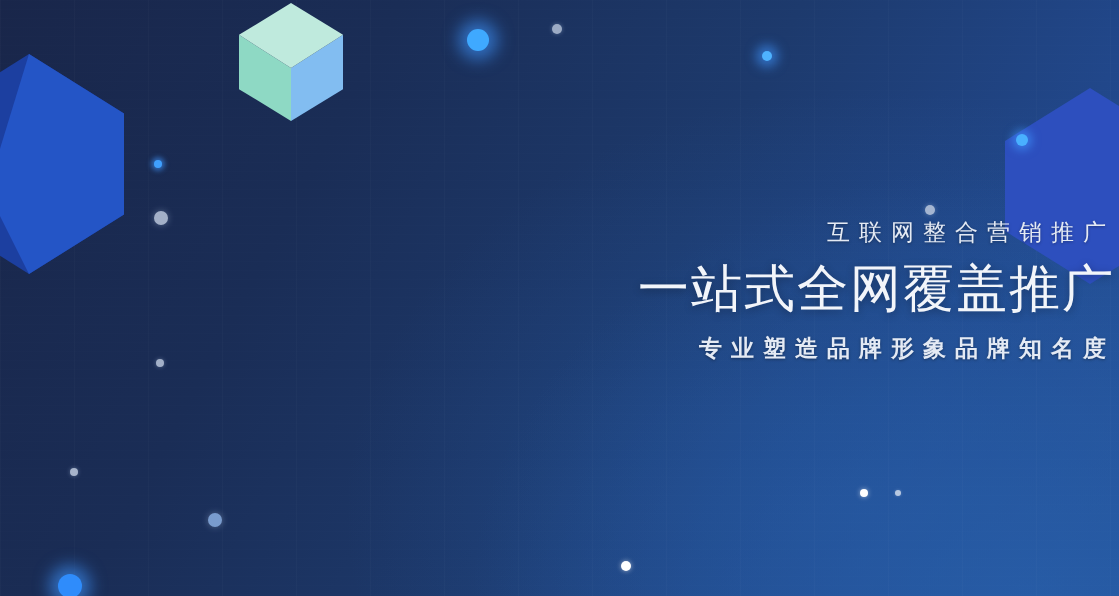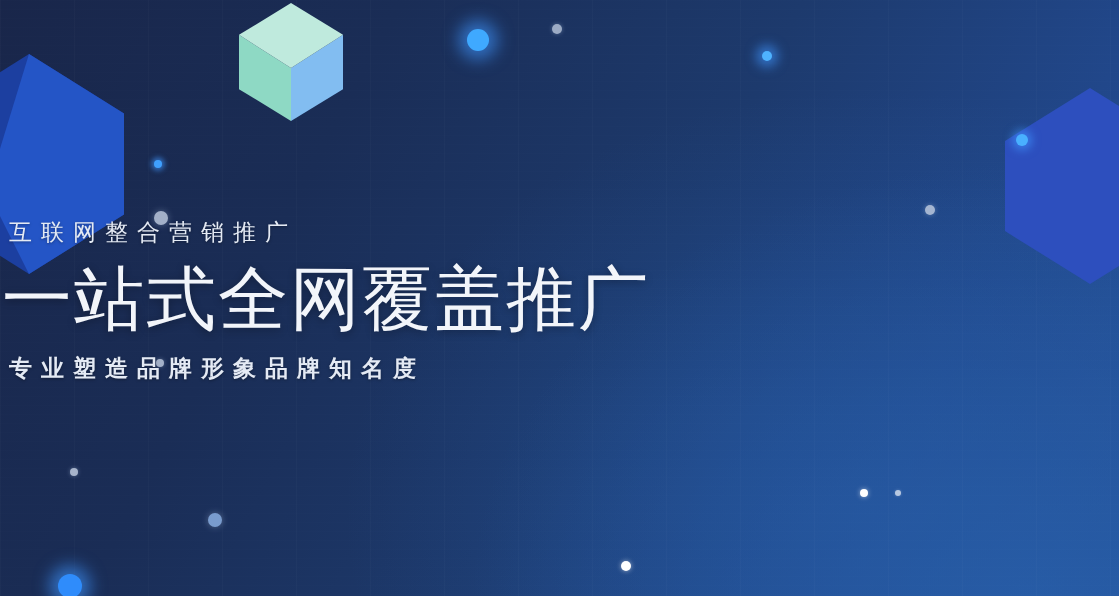--- a/index.html
+++ b/index.html
@@ -67,35 +67,35 @@
   #logo-cube .cface { position:absolute; left:0; top:0; width:104px; height:118px; }
   #logo-cube .c-left   { background:#8ed9c4; clip-path:polygon(0% 27%, 50% 55%, 50% 100%, 0% 73%); }
   #logo-cube .c-right  { background:#82bdf1; clip-path:polygon(100% 27%, 100% 73%, 50% 100%, 50% 55%); }
   #logo-cube .c-top    { background:#bfeadd; clip-path:polygon(50% 0%, 100% 27%, 50% 55%, 0% 27%); }
 
   
   .dot { position:absolute; border-radius:50%; }
 
   
   #text-block {
-    position:absolute; left:0; right:12px; top:218px;
-    text-align:left;
+    position:absolute; left:0; right:4px; top:218px;
+    text-align:right;
   }
   #tagline-top {
     font-size:23px;
     letter-spacing:9px;
     color:#e4eaf4;
     text-indent:9px;
     font-weight:400;
     line-height:1.3;
     text-shadow:0 1px 3px rgba(0,0,0,.35);
   }
   #main-title {
     margin-top:14px;
-    font-size:70px;
+    font-size:51px;
     line-height:1.06;
     letter-spacing:2px;
     text-indent:2px;
     color:#f2f5fa;
     font-weight:400;
     text-shadow:0 2px 8px rgba(0,0,0,.30);
   }
   #tagline-bottom {
     margin-top:17px;
     font-size:23px;

